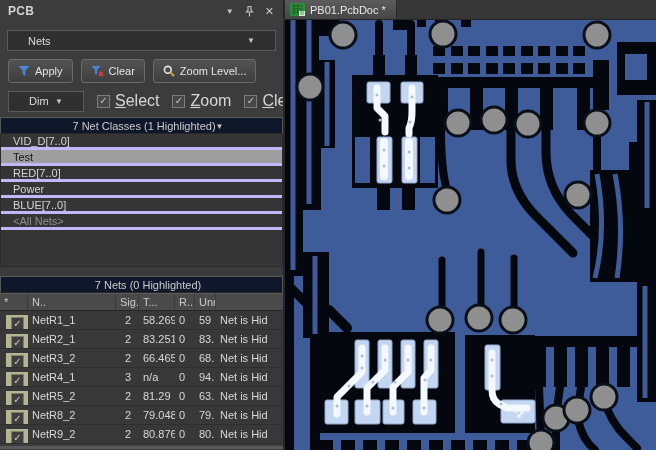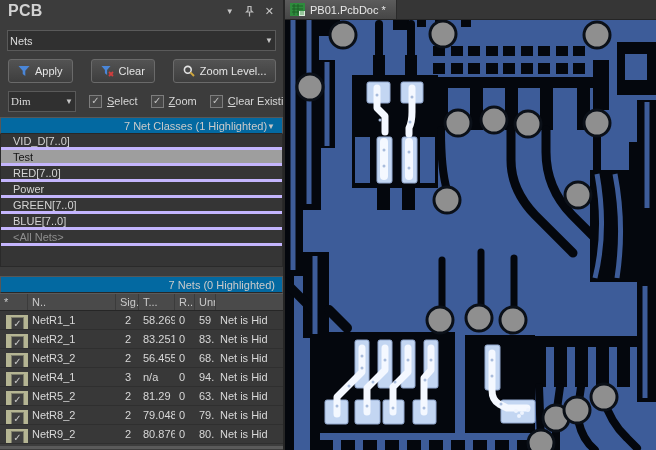--- a/index.html
+++ b/index.html
@@ -3,47 +3,47 @@
 <meta charset="utf-8">
 <style>
   * { margin:0; padding:0; box-sizing:border-box; }
   html,body { background:#222; }
   body { font-family:"Liberation Sans","DejaVu Sans",sans-serif; }
   .app { width:656px; height:450px; display:flex; background:#3c3c3c; overflow:hidden; position:relative; }
 
   
   .panel { width:283px; flex:none; background:#3c3c3c; overflow:hidden; }
   .titlebar { height:22px; display:flex; justify-content:space-between; align-items:center; padding:0 9px 0 8px; }
-  .title { font-size:16px; font-weight:bold; color:#d2d2d2; letter-spacing:.3px; }
+  .title { font-size:12px; font-weight:bold; color:#d2d2d2; letter-spacing:.3px; }
   .tb-icons { display:flex; gap:11px; align-items:center; color:#bdbdbd; }
   .glyph { font-size:8px; color:#c6c6c6; font-style:normal; }
   .glyph.close { font-size:11px; }
 
   .combo { background:#303030; border:1px solid #5a5a5a; border-radius:0; color:#dcdcdc;
            font-size:11px; display:flex; align-items:center; justify-content:space-between;
-           padding:0 2px; height:21px; }
+           padding:0 20px; height:21px; }
   .view-combo { margin:8px 7px 0; }
 
-  .btnrow { margin:8px 0 0 8px; display:flex; gap:18px; height:24px; }
+  .btnrow { margin:8px 0 0 8px; display:flex; gap:8px; height:24px; }
   .btnrow button { display:inline-flex; align-items:center; gap:5px;
       background:linear-gradient(#535353,#3e3e3e); border:1px solid #6a6a6a; border-radius:3px;
       color:#e4e4e4; font-size:11px; padding:0 9px; font-family:inherit; cursor:default; }
 
   .dimrow { margin:7px 0 0 8px; display:flex; align-items:center; height:22px;
             overflow:hidden; white-space:nowrap; }
-  .dim-combo { width:68px; flex:none;font-family:Liberation Serif, serif; }
+  .dim-combo { width:76px; flex:none; }
   .opt { display:inline-flex; align-items:center; gap:5px; margin-left:13px; }
   .cb { width:13px; height:13px; background:#474747; border:1px solid #7d7d7d; flex:none;
         display:flex; align-items:center; justify-content:center; }
   .cb i { font-style:normal; font-size:10px; line-height:10px; color:#c3c3c3; }
-  .optlabel { font-size:11px; color:#d6d6d6; display:inline-block; }
+  .optlabel { font-size:16px; color:#d6d6d6; display:inline-block; }
   .optlabel::first-letter { text-decoration:underline; }
 
-  .sec-header { height:17px; background:#0369a1; border:1px solid #575757; border-bottom-color:#282828;
-      font-size:11px; color:#cbcbcb; padding:1px 7px 0 20px; display:flex; justify-content:flex-end; align-items:center; }
+  .sec-header { height:17px; background:#0f172a; border:1px solid #575757; border-bottom-color:#282828;
+      font-size:11px; color:#cbcbcb; padding:1px 7px 0 20px; display:flex; justify-content:center; align-items:center; }
   .classes-header { margin-top:5px; }
   .classlist { list-style:none; background:#353535; border:1px solid #2a2a2a; border-top:none; height:133px; overflow:hidden; }
   .classlist li { height:16px; line-height:15px; font-size:11px; color:#d4d4d4; padding-left:12px;
       border-bottom:3px solid #c4b5fd; cursor:default; }
   .classlist li.selected { background:#9e9e9e; color:#141414; }
   .classlist li.dimmed { color:#8f8f8f; }
 
   .nets-header { margin-top:9px; }
   .thead, .trow { display:grid; grid-template-columns:28px 88px 23px 36px 20px 21px 1fr; }
   .thead { background:#4a4a4a; height:18px; border-bottom:1px solid #262626; border-top:1px solid #5b5b5b; }
@@ -143,21 +143,20 @@
 
     <div class="sec-header classes-header">
       <span>7 Net Classes (1 Highlighted)</span>
       <span class="glyph">▼</span>
     </div>
     <ul class="classlist">
       <li>VID_D[7..0]</li>
       <li class="selected">Test</li>
       <li>RED[7..0]</li>
       <li>Power</li>
-      <li>GREEN[7..0]</li>
       <li>BLUE[7..0]</li>
       <li class="dimmed">&lt;All Nets&gt;</li>
     </ul>
 
     <div class="sec-header nets-header">
       <span>7 Nets (0 Highlighted)</span>
     </div>
     <div class="thead">
       <div class="th">*</div>
       <div class="th">N..</div>
@@ -195,21 +194,21 @@
         <div class="td">Net is Hid</div>
       </div>
       <div class="trow">
         <div class="td">
             <span class="rowcheck">
               <i>✓</i>
             </span>
           </div>
         <div class="td">NetR3_2</div>
         <div class="td num">2</div>
-        <div class="td">56.455</div>
+        <div class="td">66.465</div>
         <div class="td">0</div>
         <div class="td">68.</div>
         <div class="td">Net is Hid</div>
       </div>
       <div class="trow">
         <div class="td">
             <span class="rowcheck">
               <i>✓</i>
             </span>
           </div>

